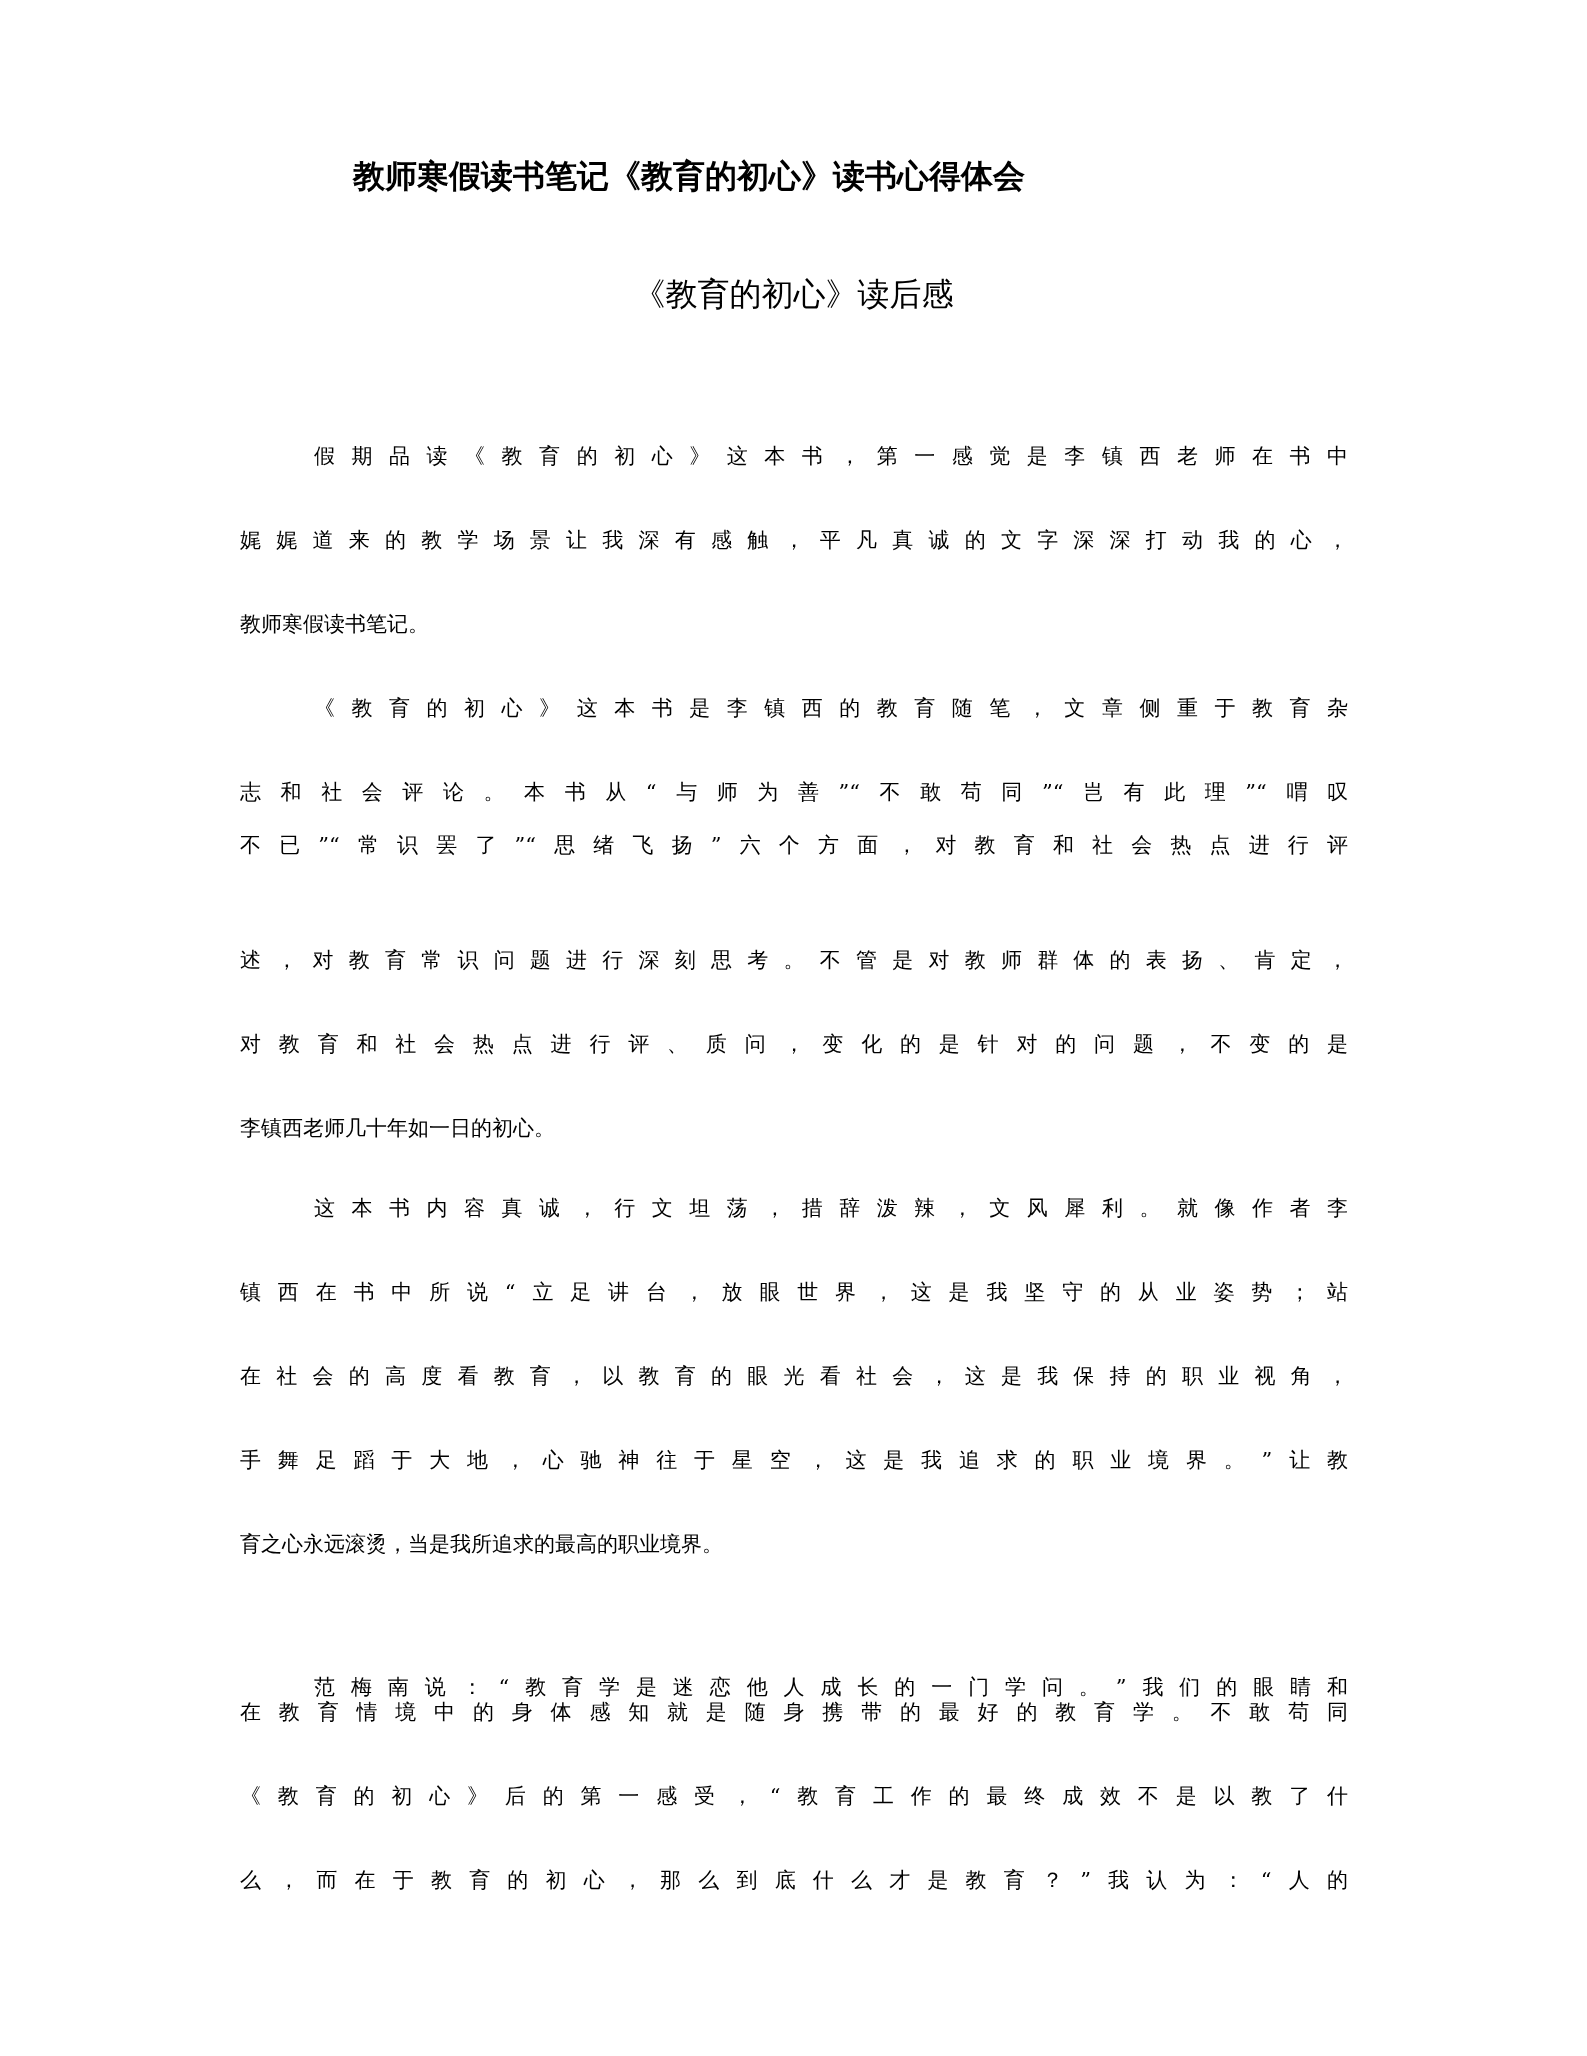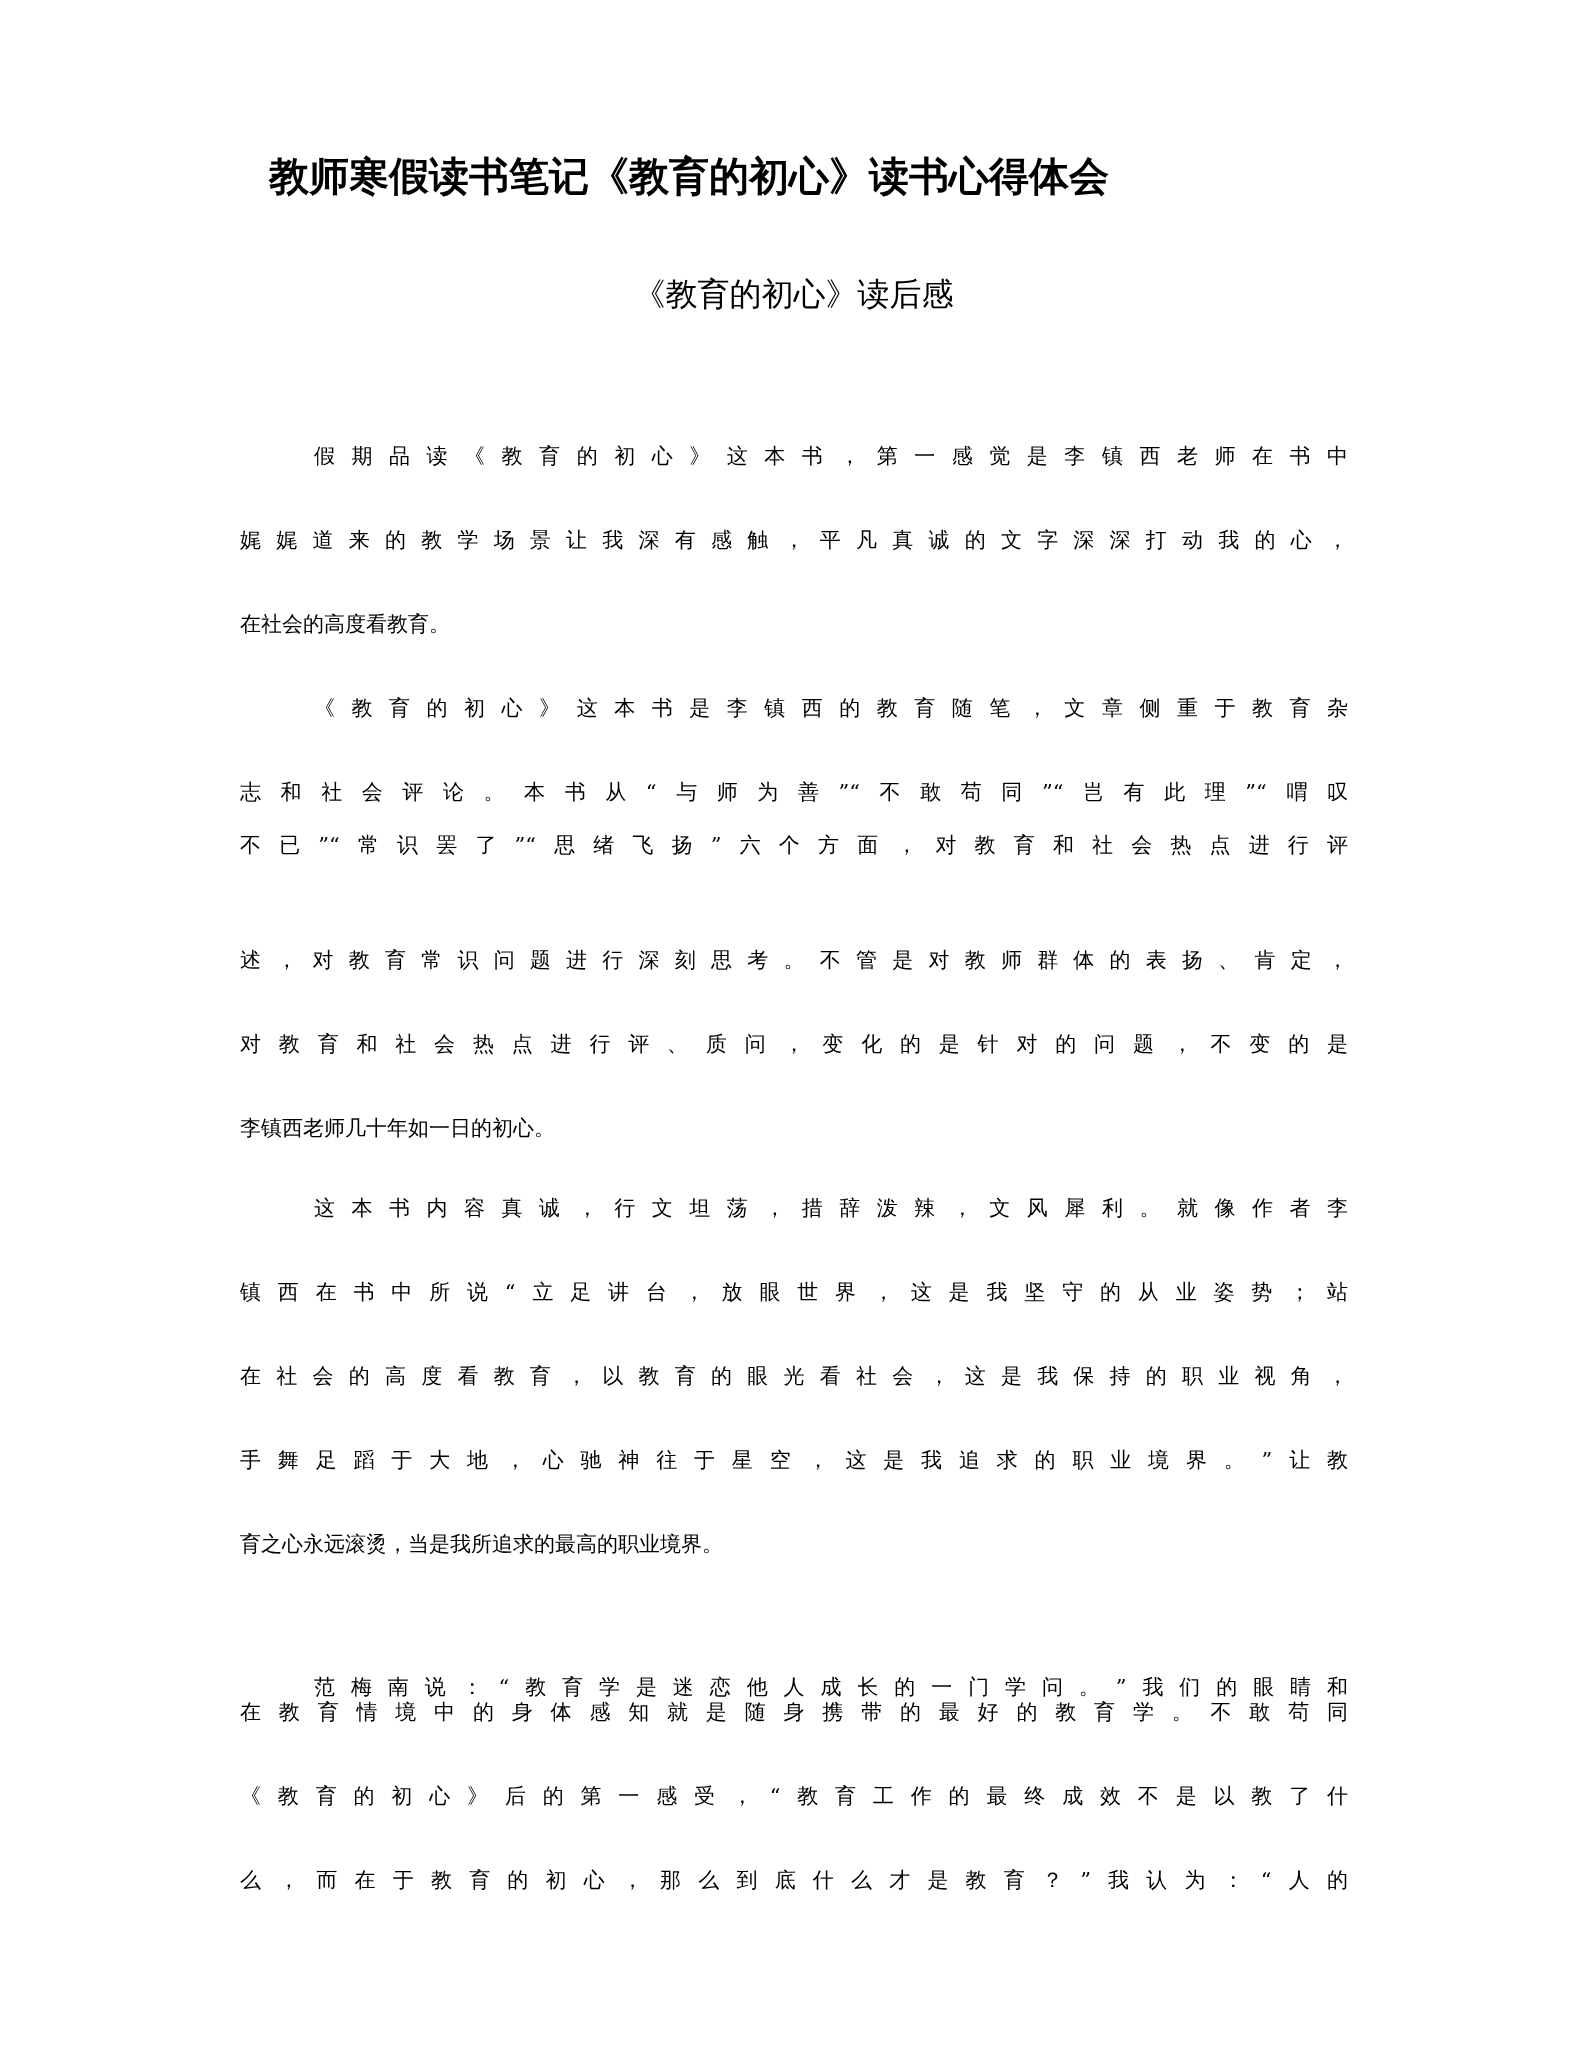--- a/index.html
+++ b/index.html
@@ -23,21 +23,21 @@
       background: #ffffff;
     }
     .title {
       position: absolute;
       left: 0;
       width: 1378px;
       top: 148px;
       text-align: center;
       font-family: "DejaVu Sans", "Liberation Sans", sans-serif;
       font-weight: bold;
-      font-size: 40px;
+      font-size: 32px;
       line-height: 56px;
       letter-spacing: 0px;
       white-space: nowrap;
     }
     .subtitle {
       position: absolute;
       left: 0;
       width: 1587px;
       text-align: center;
       font-size: 32px;
@@ -73,21 +73,21 @@
 
   <div class="title">教师寒假读书笔记《教育的初心》读书心得体会</div>
 
   <div class="subtitle s1">《教育的初心》读后感</div>
 
   <div class="body-text">
 
     <div>
       <div class="line first" style="top:432px">假期品读《教育的初心》这本书，第一感觉是李镇西老师在书中</div>
       <div class="line" style="top:516px">娓娓道来的教学场景让我深有感触，平凡真诚的文字深深打动我的心，</div>
-      <div class="line last" style="top:600px">在社会的高度看教育。</div>
+      <div class="line last" style="top:600px">教师寒假读书笔记。</div>
     </div>
 
     <div>
       <div class="line first" style="top:684px">《教育的初心》这本书是李镇西的教育随笔，文章侧重于教育杂</div>
       <div class="line" style="top:768px">志和社会评论。本书从“与师为善”“不敢苟同”“岂有此理”“喟叹</div>
       <div class="line" style="top:821px">不已”“常识罢了”“思绪飞扬”六个方面，对教育和社会热点进行评</div>
       <div class="line" style="top:936px">述，对教育常识问题进行深刻思考。不管是对教师群体的表扬、肯定，</div>
       <div class="line" style="top:1020px">对教育和社会热点进行评、质问，变化的是针对的问题，不变的是</div>
       <div class="line last" style="top:1104px">李镇西老师几十年如一日的初心。</div>
     </div>

